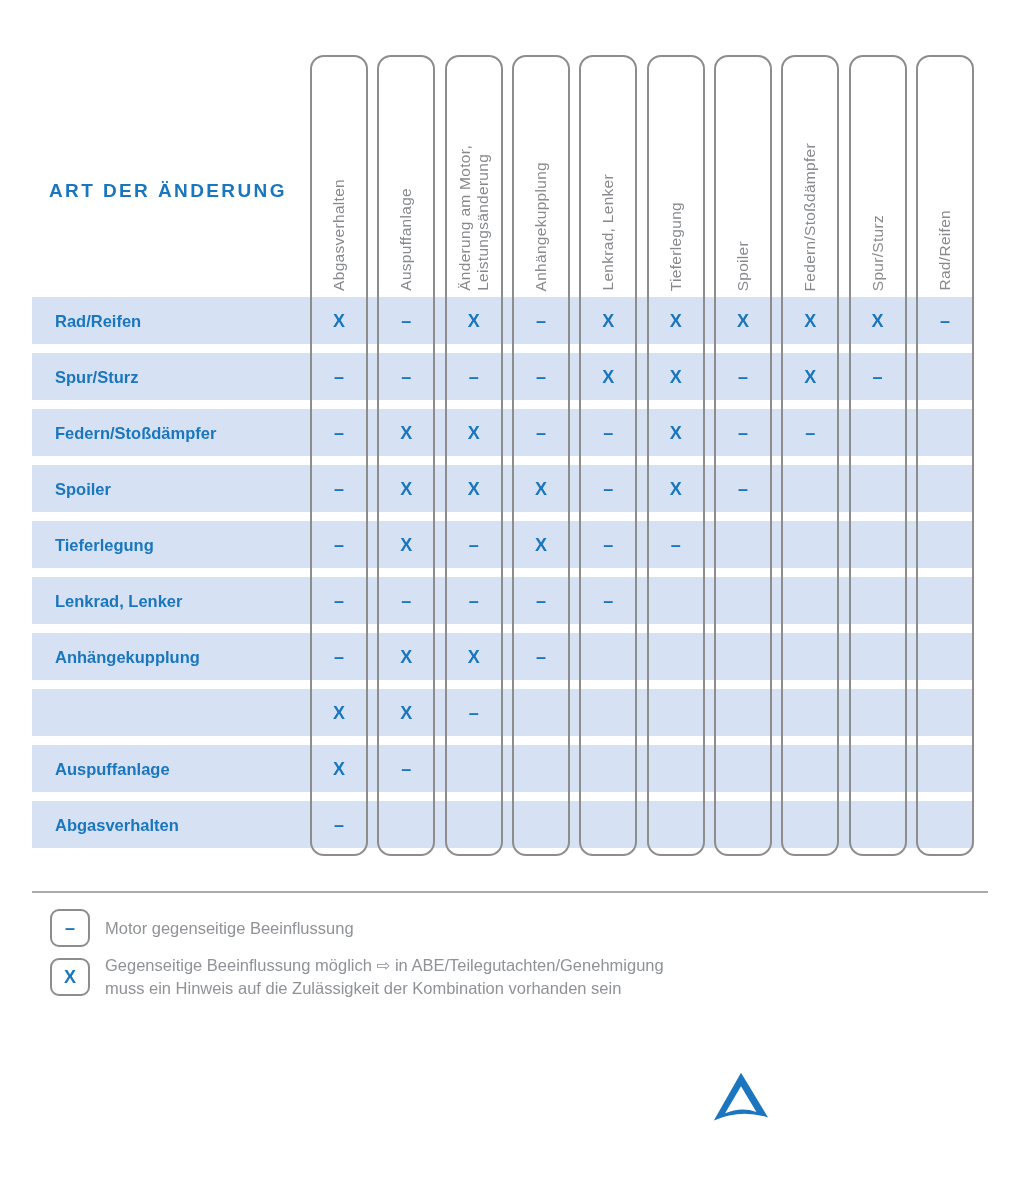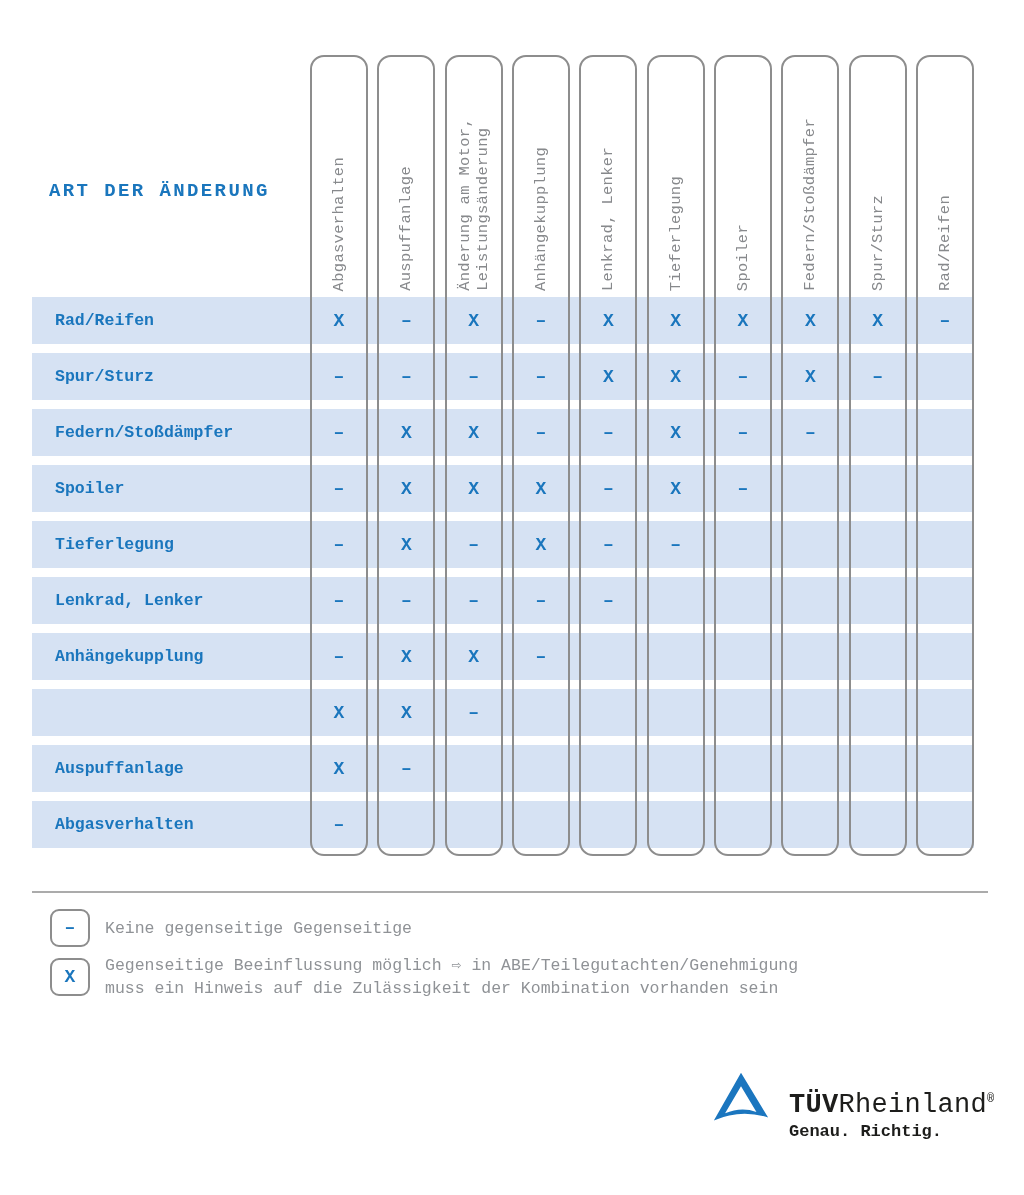--- a/index.html
+++ b/index.html
@@ -8,21 +8,21 @@
     --border-gray:#8d8d8d;
     --text-gray:#87898c;
     --legend-gray:#8f9296;
     --rule-gray:#ababab;
     --logo-blue:#1b76bf;
     --logo-black:#1d1d1b;
   }
   html,body{margin:0;padding:0;background:#fff;}
   .canvas{
     position:relative;width:1024px;height:1195px;background:#fff;overflow:hidden;
-    font-family:Liberation Mono, monospace;
+    font-family:Liberation Sans, sans-serif;
   }
   .matrix-title{
     position:absolute;left:49px;top:180px;
     font-size:19px;font-weight:bold;letter-spacing:2.4px;color:var(--accent-blue);
     white-space:nowrap;
   }
   .band{
     position:absolute;left:32px;width:942px;height:47px;background:var(--band-blue);z-index:1;
   }
   .band-label{
@@ -213,29 +213,25 @@
           <span class="pill-label">Rad/Reifen</span>
         </div>
       </div>
     </div>
 
   <hr class="legend-rule">
 
   <div id="legend">
 
   <div class="legend-box" style="top: 909px;">–</div>
-      <div class="legend-text" style="top: 917px;">Keine gegenseitige Gegenseitige</div>
+      <div class="legend-text" style="top: 917px;">Motor gegenseitige Beeinflussung</div>
       <div class="legend-box" style="top: 958px;">X</div>
       <div class="legend-text" style="top: 954px;">Gegenseitige Beeinflussung möglich ⇨ in ABE/Teilegutachten/Genehmigung
 muss ein Hinweis auf die Zulässigkeit der Kombination vorhanden sein</div>
     </div>
 
   <div class="logo">
     <svg width="58" height="54" viewBox="0 0 62 56" aria-hidden="true">
       <path fill="#1b76bf" fill-rule="evenodd" d="M31 2 L60 50 Q31 40.5 2 53 Z M31 16.5 L47.5 44 Q31 38 14 45.5 Z"></path>
     </svg>
-    <div class="logo-text">
-      <div class="brand"><span class="b">TÜV</span><span>Rheinland</span><sup>®</sup></div>
-      <div class="tagline">Genau. Richtig.</div>
-    </div>
   </div>
 
 </div>
 
 </body></html>

